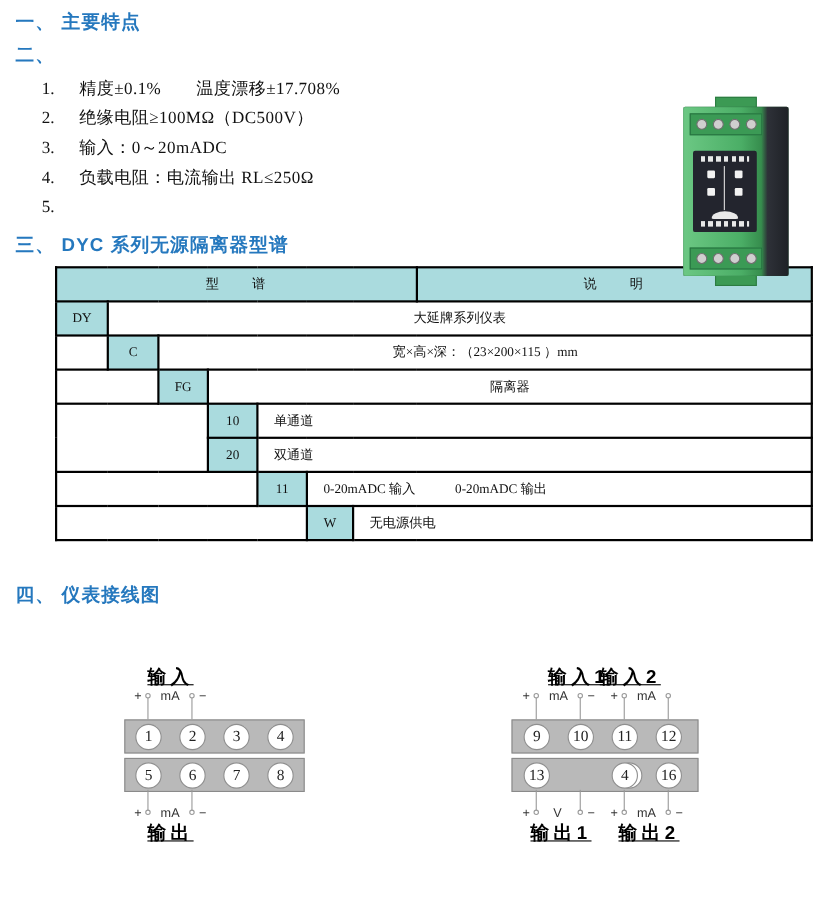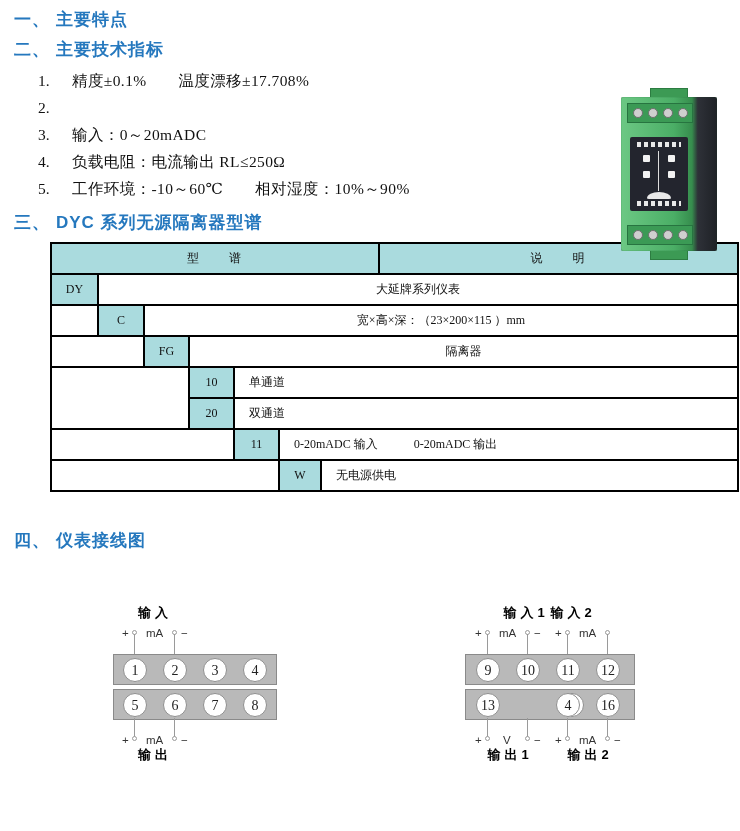--- a/index.html
+++ b/index.html
@@ -54,21 +54,21 @@
   .t-code{background:var(--table-teal);text-align:center;}
   .t-desc{text-align:center;background:#fff;}
   .t-desc.left{text-align:left;padding-left:14px;}
   .t-blank{background:#fff;}
   
   .wiring-canvas{position:relative;height:224px;margin-top:36px;}
   .diagram{position:absolute;top:16px;height:200px;}
   .diag-single{left:99px;width:164px;}
   .diag-dual{left:451px;width:170px;}
   .d-label{position:absolute;font-family:"Liberation Sans","DejaVu Sans",sans-serif;
-    font-weight:bold;font-size:13px;color:#000;letter-spacing:4px;text-align:center;width:76px;}
+    font-weight:bold;font-size:17px;color:#000;letter-spacing:4px;text-align:center;width:76px;text-decoration:underline;}
   .d-label.top{top:0;} .d-label.bottom{top:142px;}
   .tick{position:absolute;width:1px;height:20px;background:#9a9a9a;}
   .tick.top{top:30px;} .tick.bot{top:114px;}
   .tick-dot{position:absolute;width:5px;height:5px;border:1px solid #9a9a9a;border-radius:50%;background:#fff;}
   .tick-dot.top{top:26px;} .tick-dot.bot{top:132px;}
   .lead-txt{position:absolute;font-family:"Liberation Sans","DejaVu Sans",sans-serif;
     font-size:11.5px;color:#333;}
   .lead-txt.top{top:23px;} .lead-txt.bot{top:130px;}
   .strip{position:absolute;left:0;width:100%;height:31px;background:var(--strip-gray);border:1px solid #8a8a8a;}
   .strip.r1{top:50px;} .strip.r2{top:85px;}
@@ -82,41 +82,40 @@
 
 <div class="page">
 
   <div class="heading">
     <span class="h-no">一、</span>
     <span class="h-title">主要特点</span>
   </div>
 
   <div class="heading sec2">
     <span class="h-no">二、</span>
-    <span class="h-title">主要技术指标</span>
   </div>
   <ul class="specs">
     <li class="spec">
       <span class="spec-num">1.</span>
       <span class="spec-text">精度±0.1%　　温度漂移±17.708%</span>
     </li>
     <li class="spec">
       <span class="spec-num">2.</span>
+      <span class="spec-text">绝缘电阻≥100MΩ（DC500V）</span>
     </li>
     <li class="spec">
       <span class="spec-num">3.</span>
       <span class="spec-text">输入：0～20mADC</span>
     </li>
     <li class="spec">
       <span class="spec-num">4.</span>
       <span class="spec-text">负载电阻：电流输出 RL≤250Ω</span>
     </li>
     <li class="spec">
       <span class="spec-num">5.</span>
-      <span class="spec-text">工作环境：-10～60℃　　相对湿度：10%～90%</span>
     </li>
   </ul>
 
   <div class="product">
     <div class="mod-tab top"></div>
     <div class="mod-tab bottom"></div>
     <div class="mod-body">
       <div class="mod-term top">
         <span class="screw"></span>
         <span class="screw"></span>

